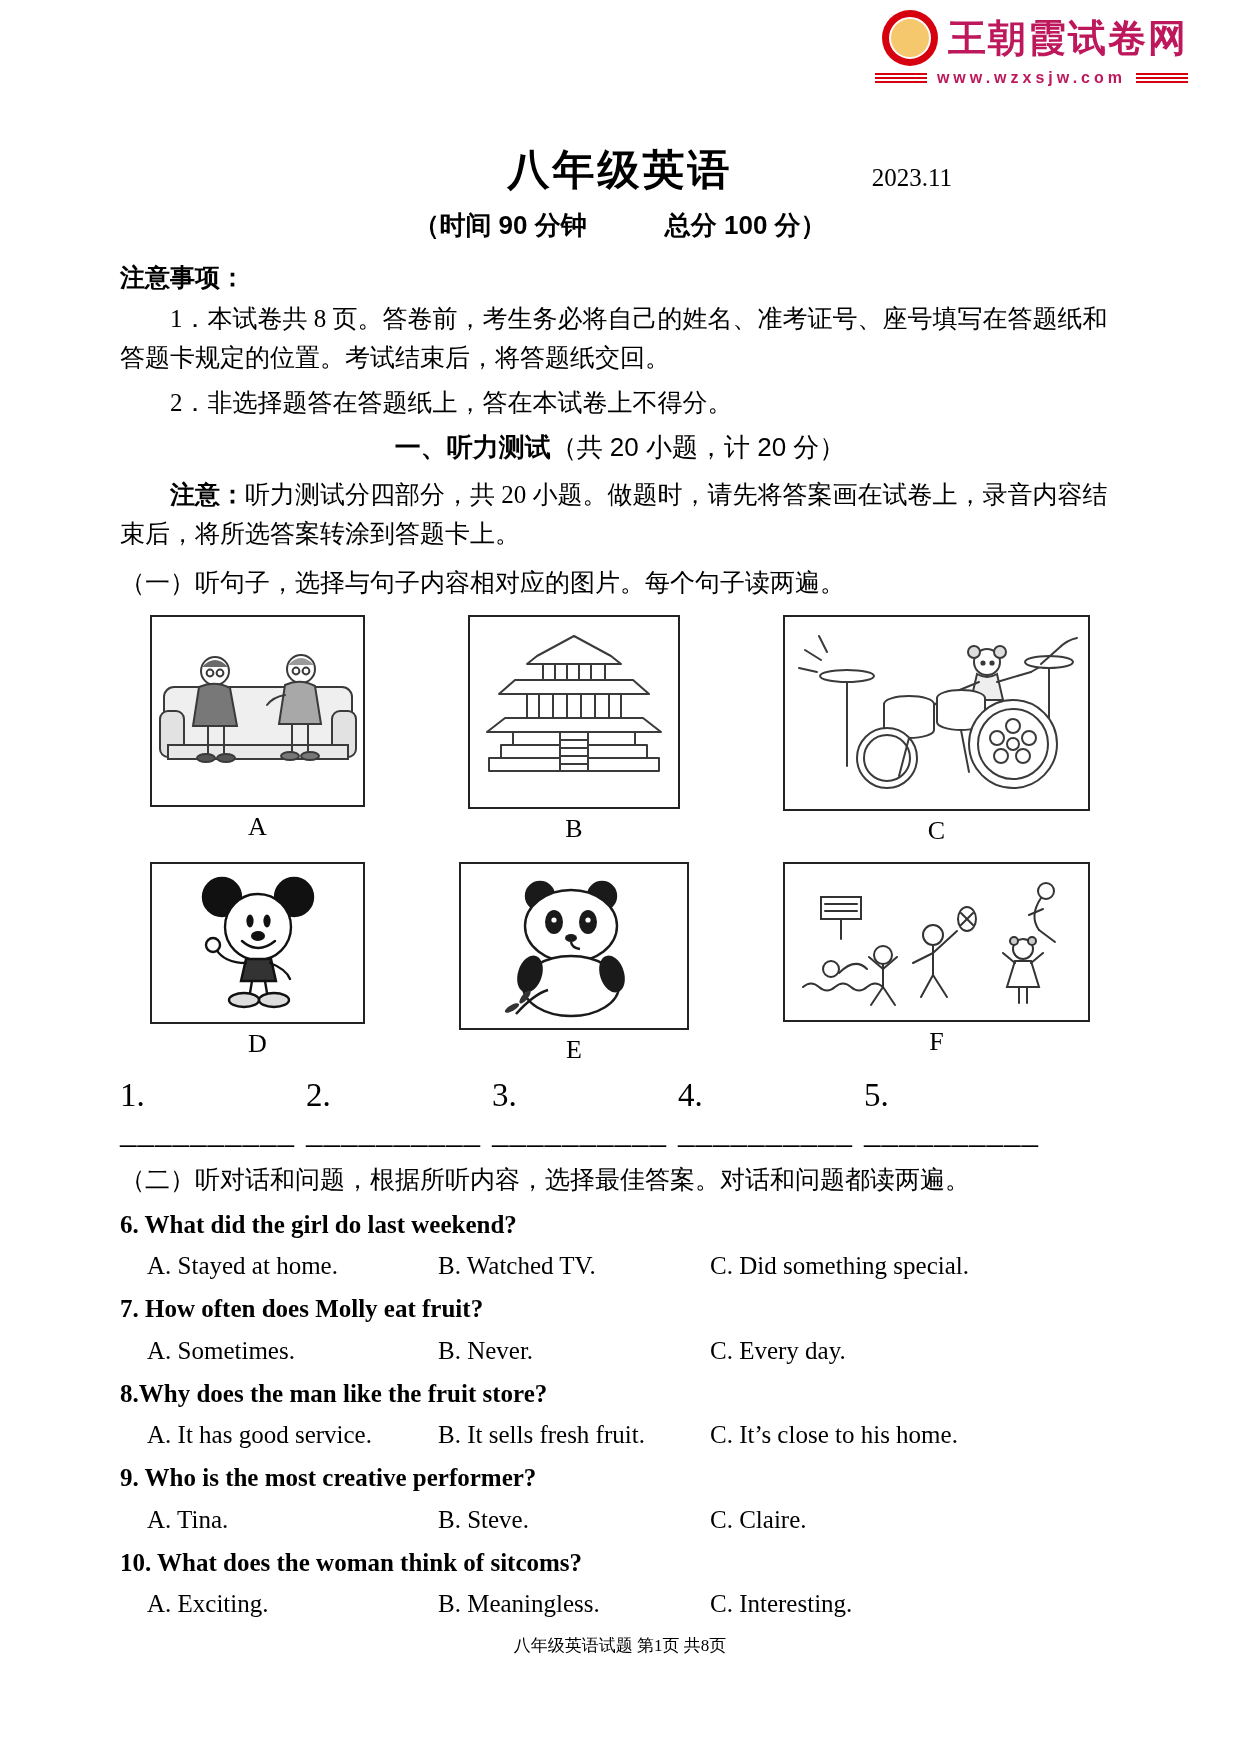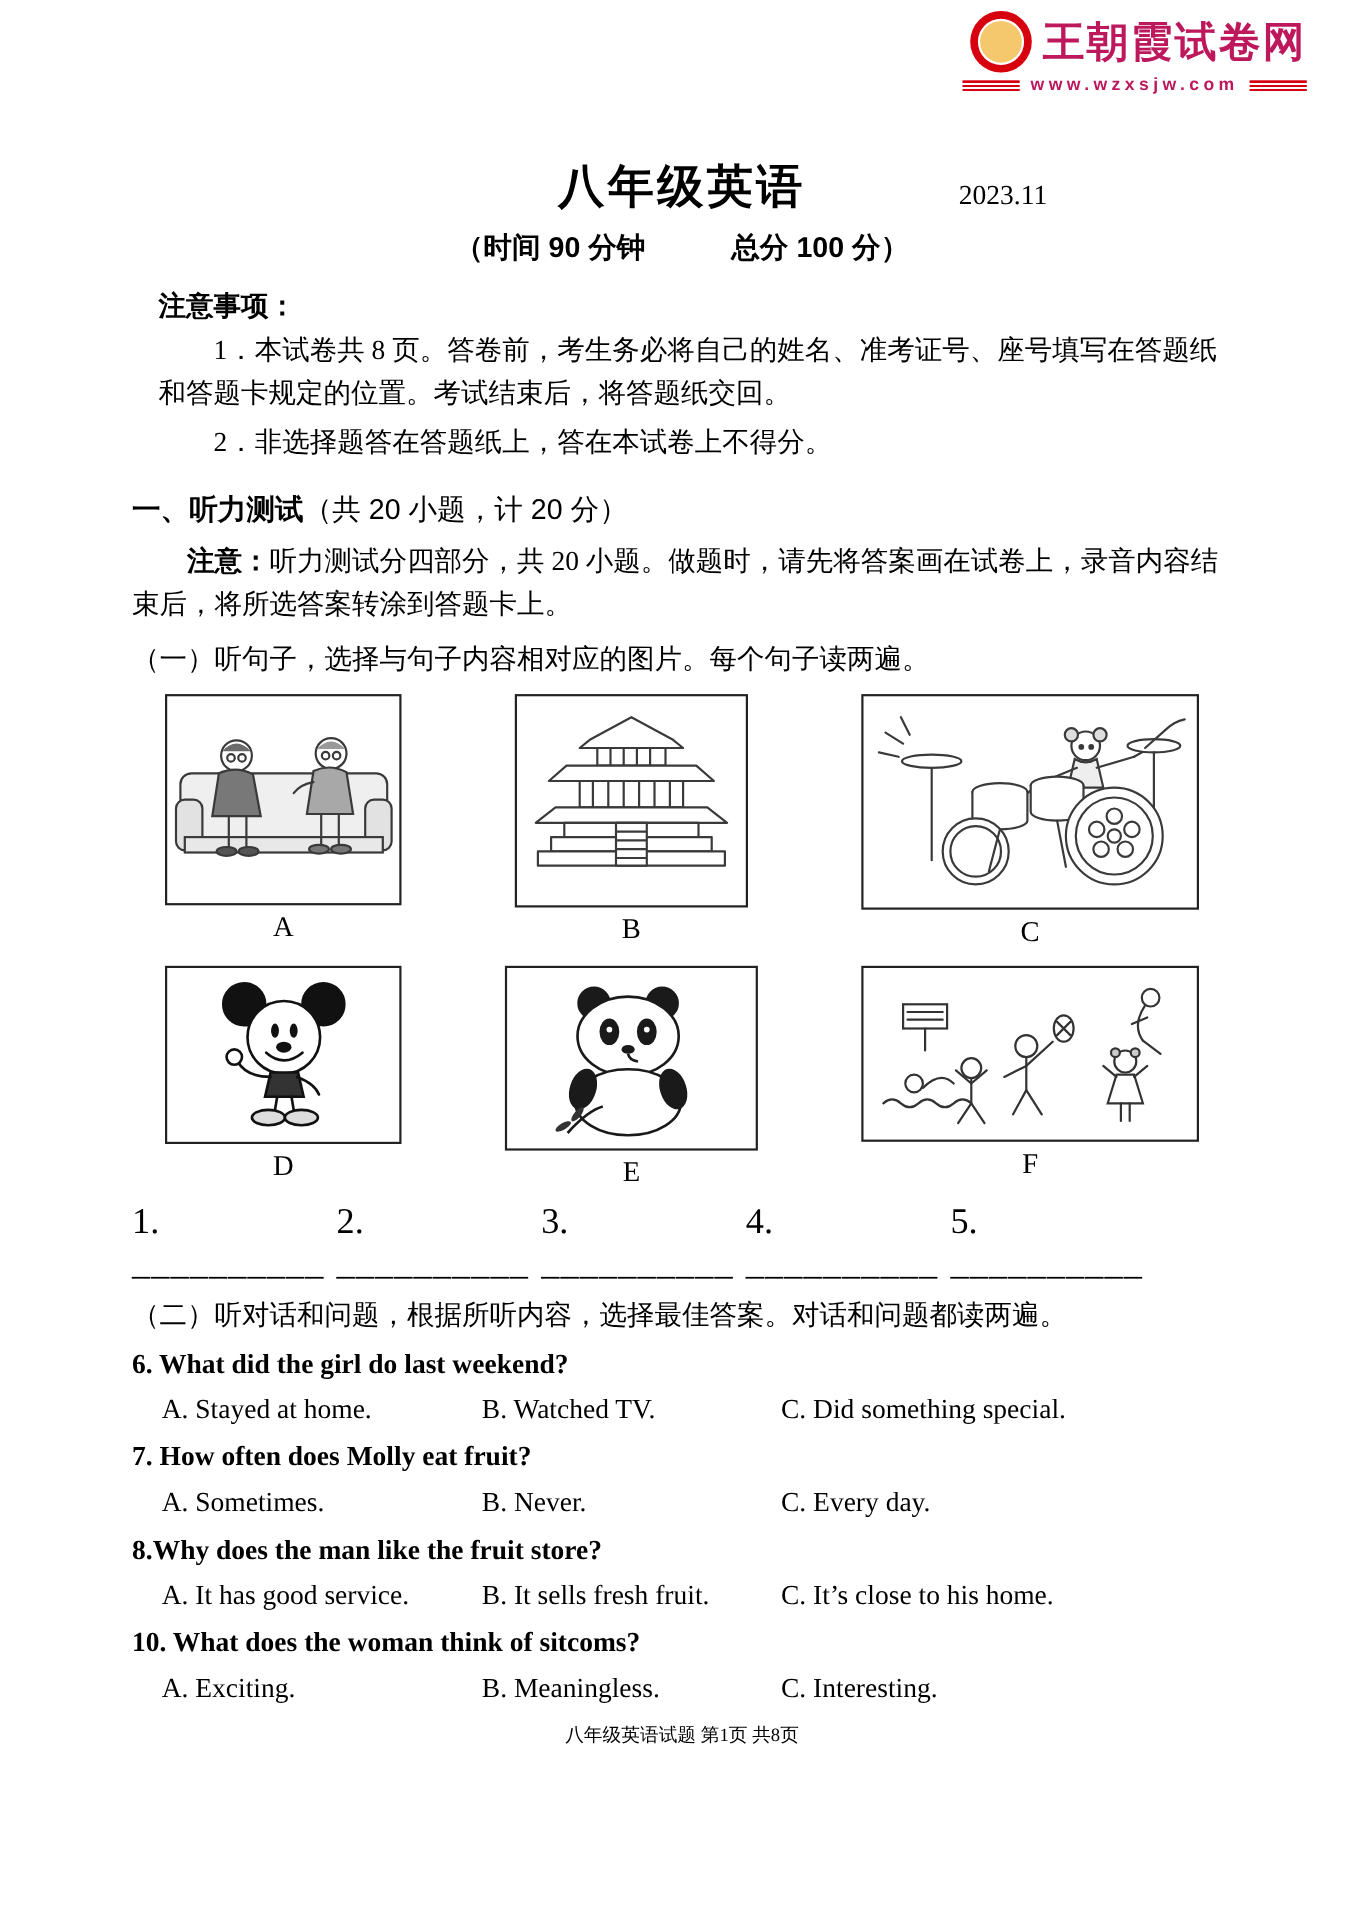--- a/index.html
+++ b/index.html
@@ -25,26 +25,26 @@
   .title { text-align:center; font-size:31px; font-weight:700; letter-spacing:1px;
            font-family:"Liberation Sans","DejaVu Sans",sans-serif; }
   .subject-row { position:relative; text-align:center; margin-top:14px; height:58px; }
   .subject { font-size:42px; font-weight:700; letter-spacing:3px;
              font-family:"Liberation Sans","DejaVu Sans",sans-serif; }
   .date { position:absolute; right:168px; bottom:8px; font-size:25px; }
   .time-line { text-align:center; font-weight:700; font-size:26px; margin-top:8px;
                font-family:"Liberation Sans","DejaVu Sans",sans-serif; }
 
   
-  .notices { margin-top:18px;margin-left:24px; }
+  .notices { margin-top:18px; }
   .notices-label { font-weight:700; font-size:25px; font-family:"Liberation Sans","DejaVu Sans",sans-serif; }
   .para { font-size:25px; line-height:1.55; }
   .indent { text-indent:2em; }
   .notices .para { margin-top:6px; }
-  .section-heading { margin-top:24px; font-size:26px; font-family:"Liberation Sans","DejaVu Sans",sans-serif; }
+  .section-heading { margin-top:8px; font-size:26px; font-family:"Liberation Sans","DejaVu Sans",sans-serif;text-align:center; }
   .section-heading .bold { font-weight:700; }
   .note-para { margin-top:10px; }
   .note-para .bold { font-weight:700; font-family:"Liberation Sans","DejaVu Sans",sans-serif; }
   .part-instruction { margin-top:12px; font-size:25px; }
 
   
   .pic-row { display:flex; justify-content:space-between; width:940px; margin:16px auto 0; align-items:flex-start; }
   .pic-cell { display:flex; flex-direction:column; align-items:center; }
   .pic-box { border:2px solid #222; background:#fff; display:flex; align-items:center; justify-content:center; }
   .box-a { width:215px; height:192px; }
@@ -336,20 +336,28 @@
 
     <div class="question">
       <div class="q-text">8.Why does the man like the fruit store?</div>
       <div class="opt-row">
         <span>A. It has good service.</span>
         <span>B. It sells fresh fruit.</span>
         <span>C. It’s close to his home.</span>
       </div>
     </div>
 
+    <div class="question">
+      <div class="q-text">9. Who is the most creative performer?</div>
+      <div class="opt-row">
+        <span>A. Tina.</span>
+        <span>B. Steve.</span>
+        <span>C. Claire.</span>
+      </div>
+    </div>
 
     <div class="question">
       <div class="q-text">10. What does the woman think of sitcoms?</div>
       <div class="opt-row">
         <span>A. Exciting.</span>
         <span>B. Meaningless.</span>
         <span>C. Interesting.</span>
       </div>
     </div>
 

